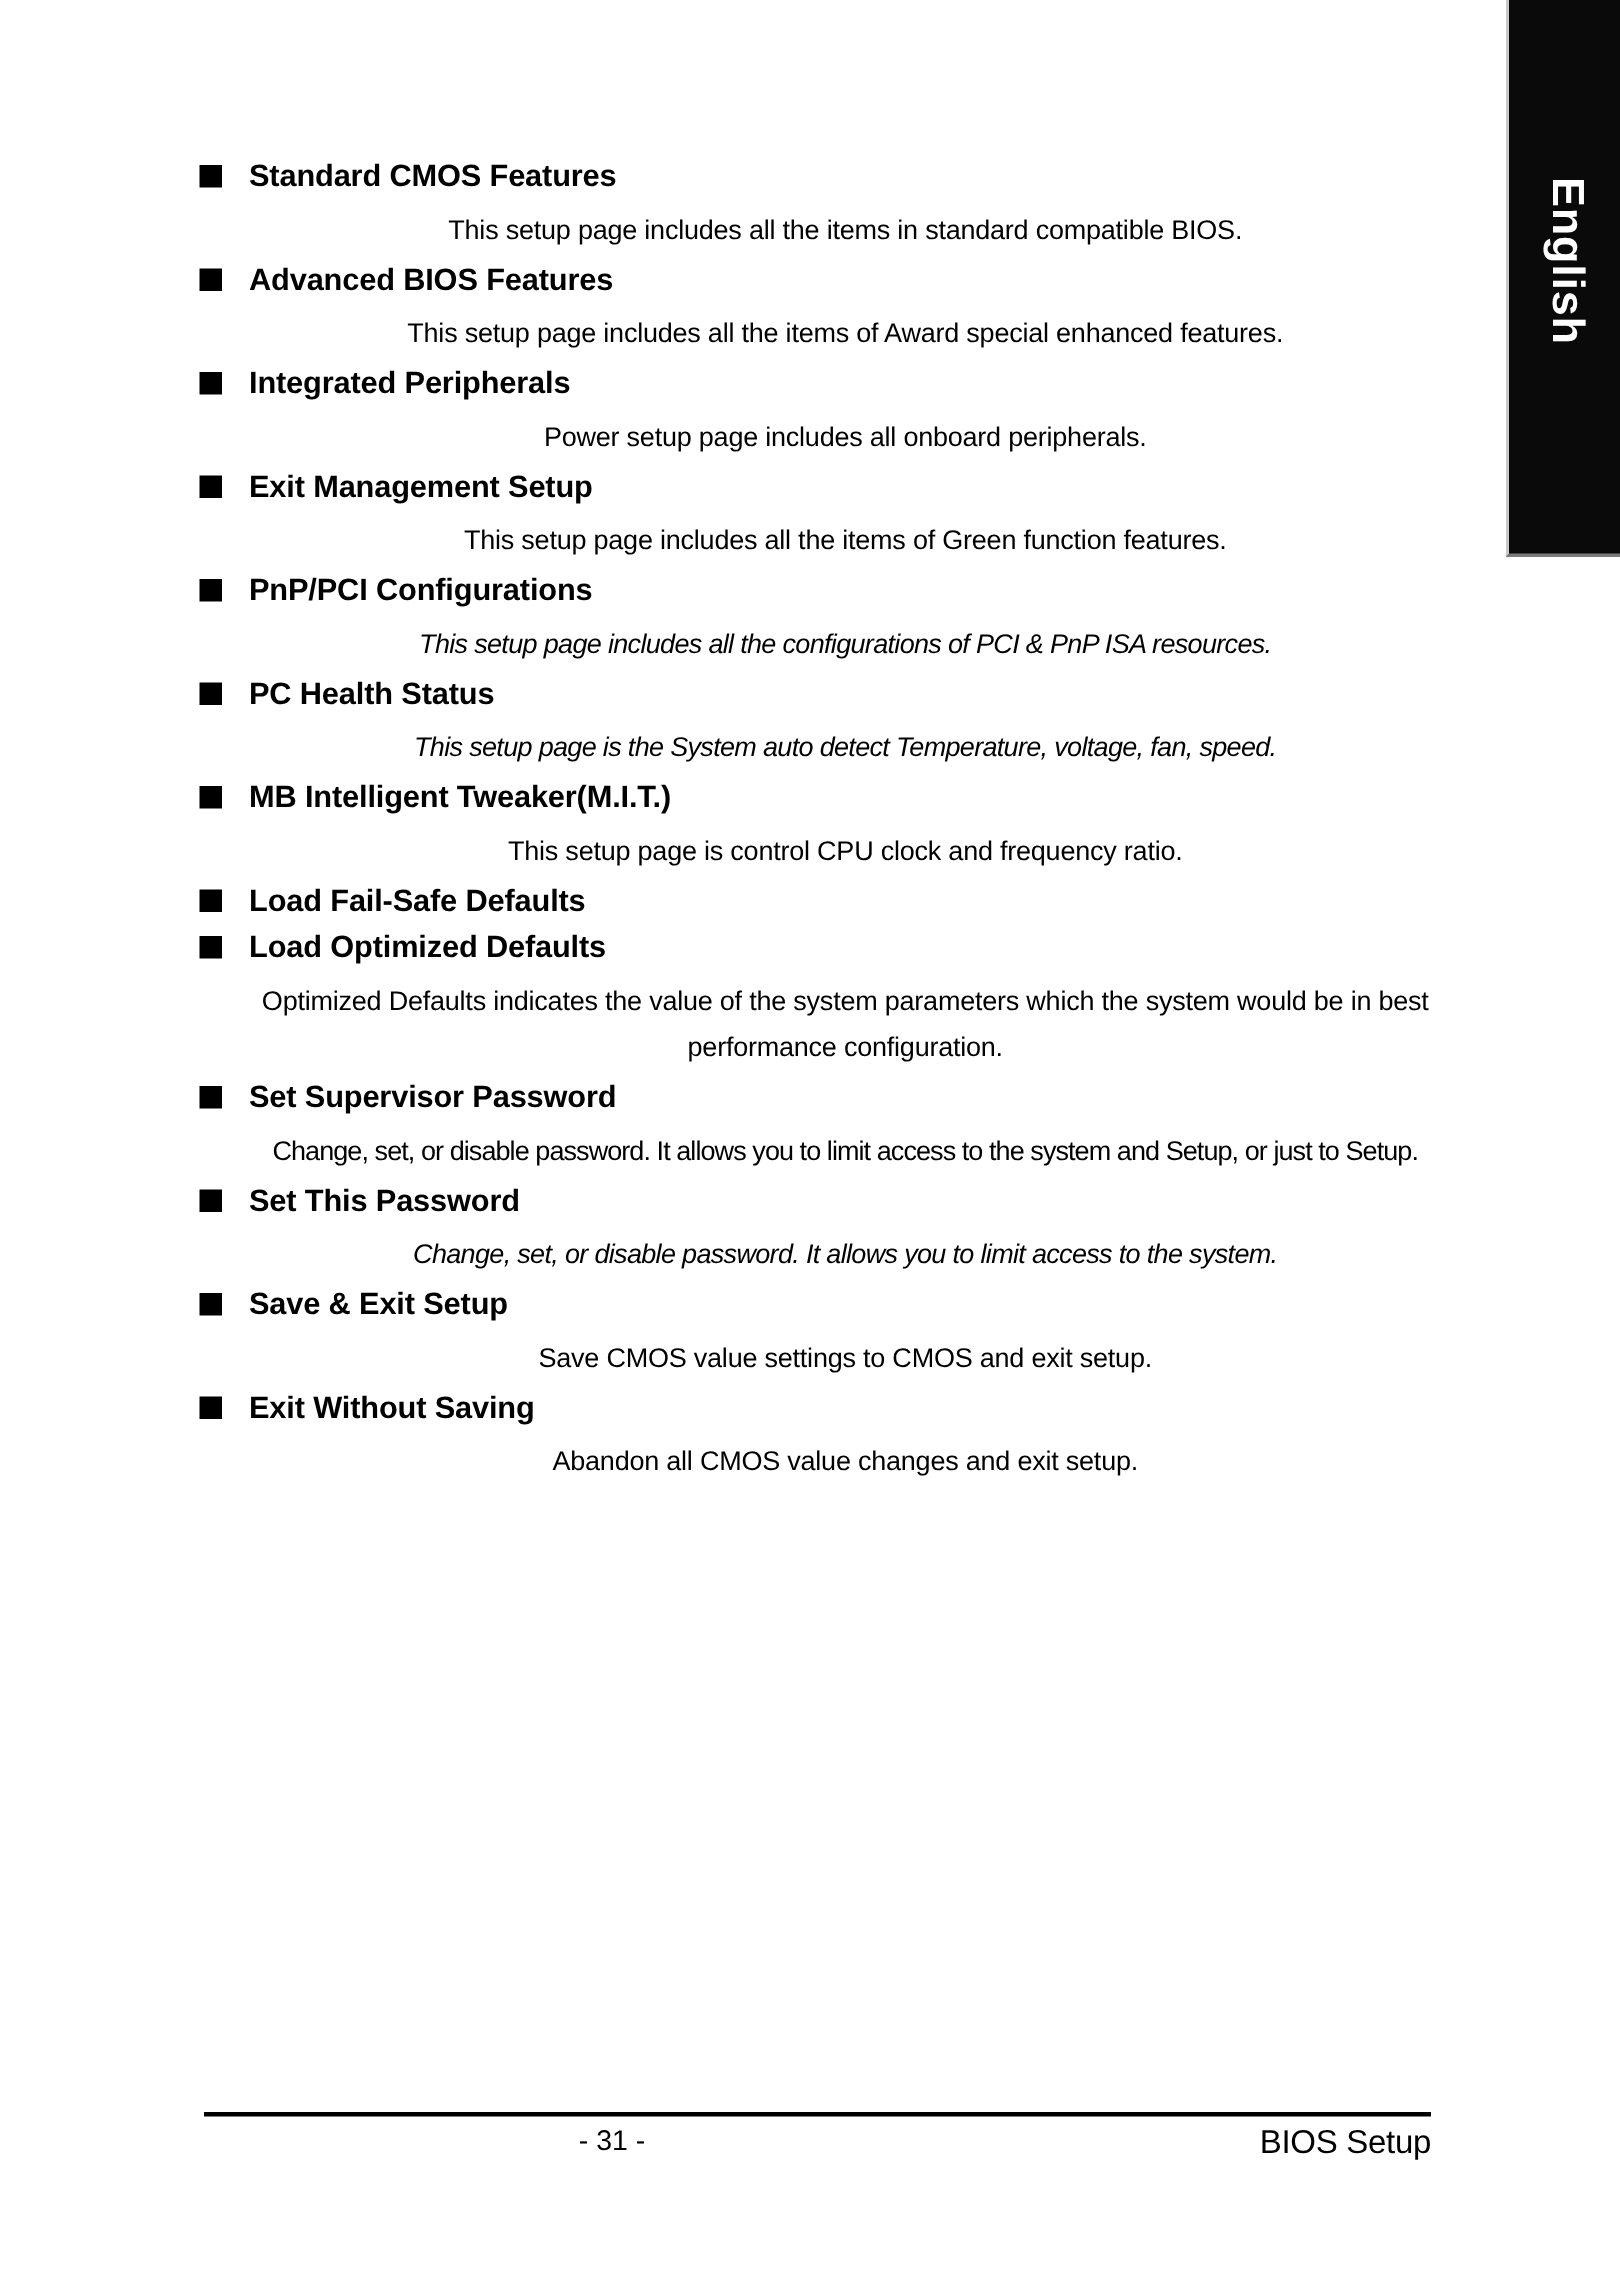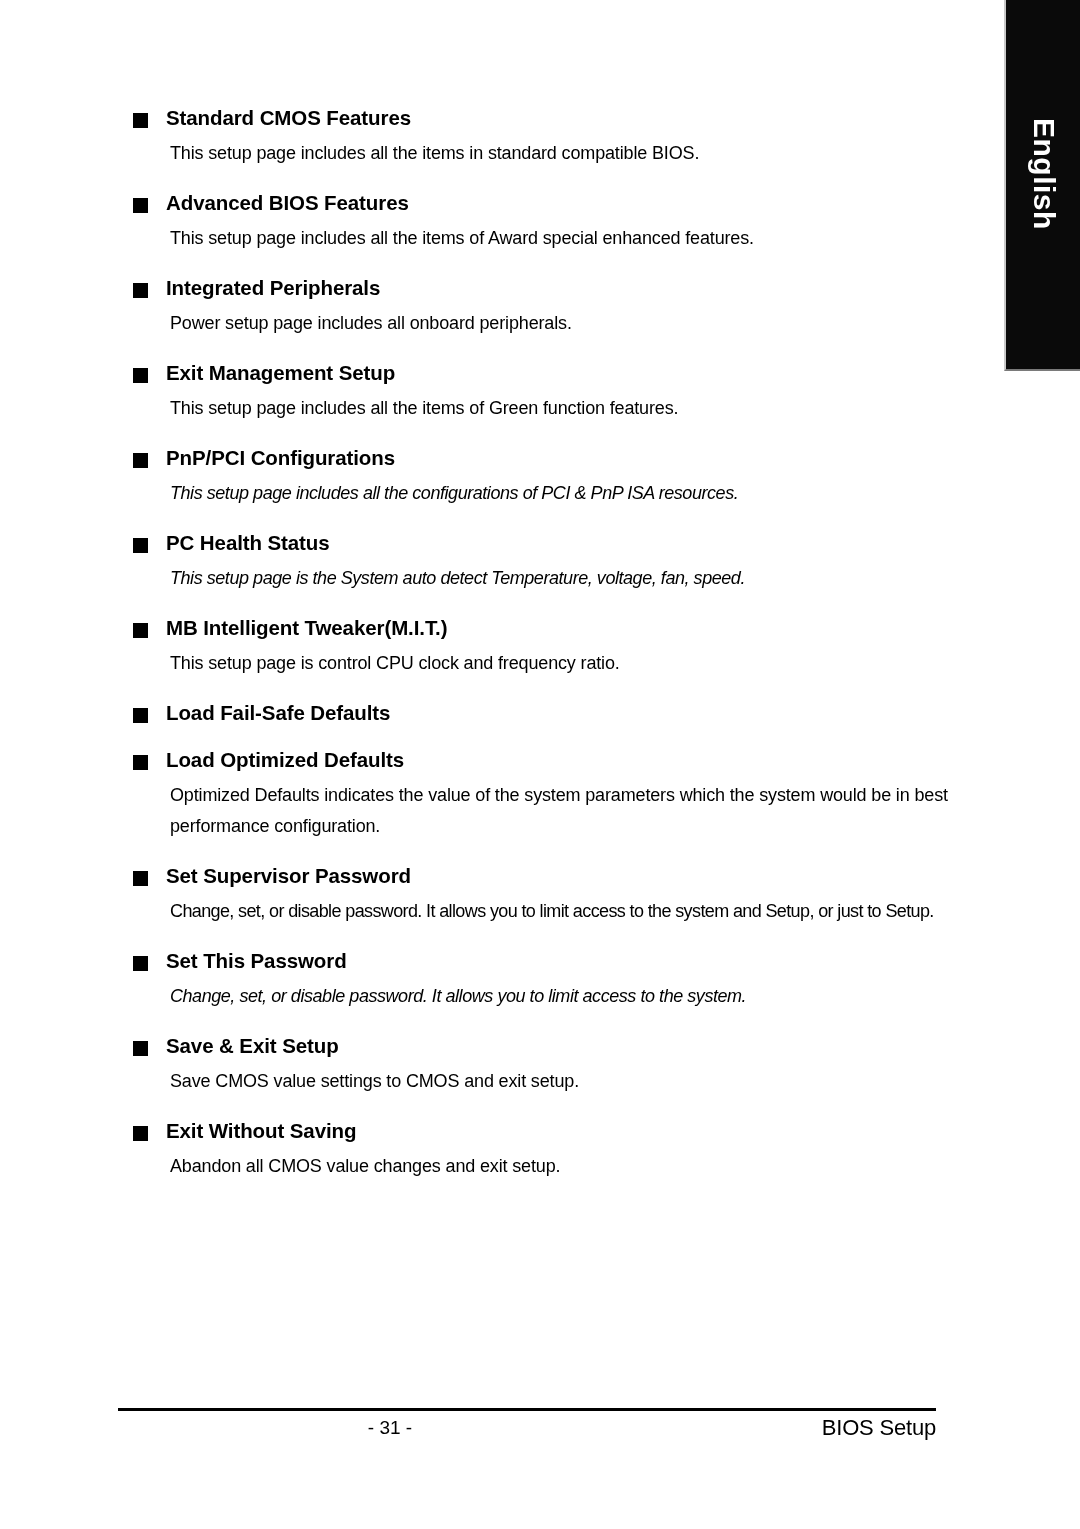--- a/index.html
+++ b/index.html
@@ -50,21 +50,21 @@
     position: absolute;
     left: 133px;
     top: 104px;
     width: 824px;
   }
 
   .entry { position: relative; }
 
   .heading-row {
     display: flex;
-    align-items: center;
+    align-items: flex-start;
     margin: 0;
     padding: 0;
   }
   .bullet {
     flex: 0 0 auto;
     width: 15px;
     height: 15px;
     background: #000000;
     margin-top: 6px;
     margin-right: 18px;
@@ -76,31 +76,32 @@
     letter-spacing: -0.1px;
     white-space: nowrap;
   }
 
   .body-text {
     margin: 7px 0 0 37px;
     font-size: 18px;
     line-height: 31px;
     letter-spacing: -0.15px;
     font-weight: normal;
-  }
-  .entry + .entry { margin-top: 20px; }
+    text-align: center;
+  }
+  .entry + .entry { margin-top: 4px; }
 
   
   .tight { letter-spacing: -0.45px; font-style: italic; }
   .tighter { letter-spacing: -0.62px; }
 
   
   #footer {
     position: absolute;
-    left: 118px;
+    left: 136px;
     top: 1408px;
     width: 818px;
   }
   #footer-rule {
     width: 100%;
     height: 0;
     border-top: 3px solid #000000;
   }
   #footer-row {
     position: relative;

